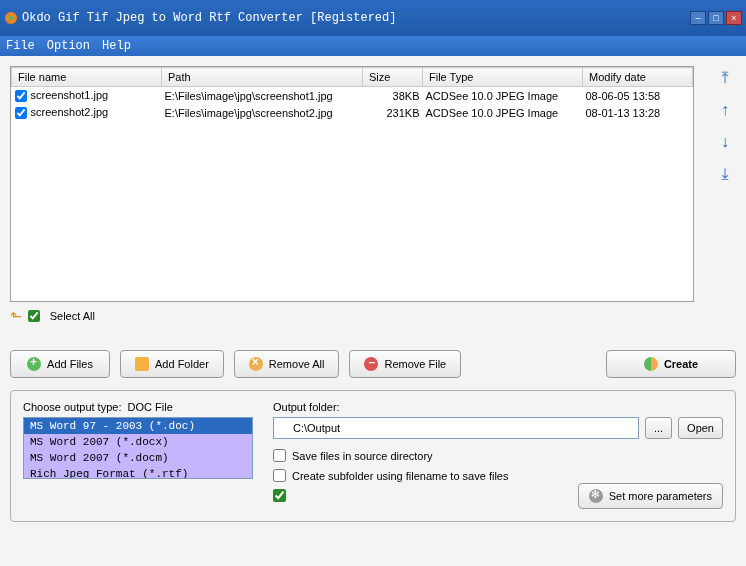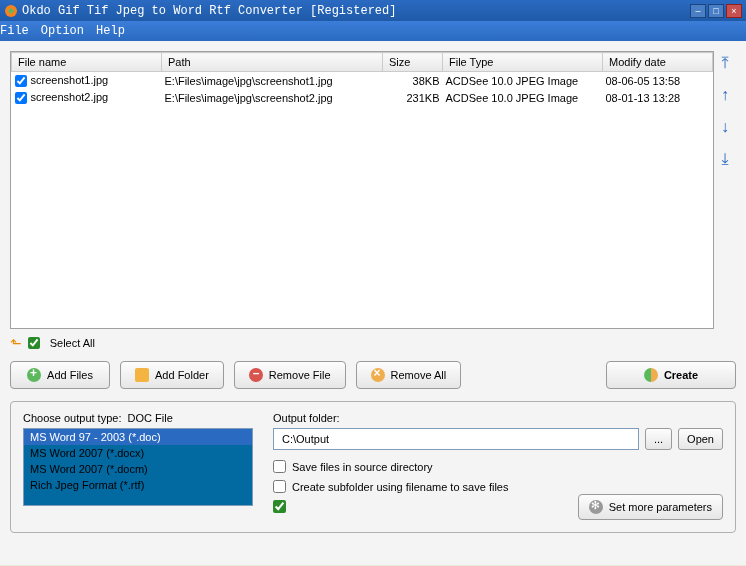--- a/index.html
+++ b/index.html
@@ -1,72 +1,72 @@
 <!DOCTYPE html>
 <html><head>
 <meta charset="utf-8">
 <style>
 * { box-sizing: border-box; margin: 0; padding: 0; }
 body { font-family: Tahoma, Arial, sans-serif; font-size: 11px; background: #ece9d8; width: 746px; height: 566px; overflow: hidden; }
 
-.titlebar { background: linear-gradient(to bottom, #2a6ac1, #1e5aa8); height: 21px; display: flex; align-items: center; padding: 0 4px; color: #fff; font-size: 12px; justify-content: flex-end; }
+.titlebar { background: linear-gradient(to bottom, #2a6ac1, #1e5aa8); height: 36px; display: flex; align-items: center; padding: 0 4px; color: #fff; font-size: 12px; justify-content: flex-end; }
 .titlebar-icon { width: 14px; height: 14px; margin-right: 4px; display: inline-flex; }
 .titlebar-text { flex: 1; font-family: "Courier New", monospace; font-size: 12px; }
 .win-buttons { display: flex; gap: 2px; }
 .win-btn { width: 16px; height: 14px; background: #4a7fc5; border: 1px solid #1a4580; display: flex; align-items: center; justify-content: center; font-size: 9px; color: #fff; cursor: pointer; }
 .win-btn.close { background: #c75050; border-color: #8c2020; }
 
-.menubar { background: linear-gradient(to bottom, #3b7dd8, #2a6ac1); height: 20px; display: flex; align-items: center; padding: 0 0; gap: 12px; color: #fff; font-family: "Courier New", monospace; font-size: 12px; }
+.menubar { background: linear-gradient(to bottom, #3b7dd8, #2a6ac1); height: 20px; display: flex; align-items: center; padding: 0 6px; gap: 12px; color: #fff; font-family: "Courier New", monospace; font-size: 12px; }
 .menubar span { cursor: pointer; }
 
 .content { background: #f4f4f4; padding: 10px; height: 524px; }
 
-.file-area { display: flex; gap: 0; height: 278px; }
+.file-area { display: flex; gap: 20px; height: 236px; }
 .file-table-wrap { border: 1px solid #a0a0a0; background: #fff; flex: 1; }
 .file-table { width: 100%; border-collapse: collapse; font-size: 11px; }
 .file-table th { background: linear-gradient(to bottom, #fafafa, #e8e8e8); border: 1px solid #cbcbcb; text-align: left; padding: 3px 6px; font-weight: normal; height: 18px; }
 .file-table th.size-col { text-align: left; }
 .file-table td { padding: 2px 3px; border-bottom: none; }
 .file-table td.size-col { text-align: right; }
 .cb { width: 12px; height: 12px; vertical-align: middle; margin-right: 4px; }
 
 .side-arrows { display: flex; flex-direction: column; gap: 12px; padding-top: 2px; align-items: center; width: 22px; }
 .arrow-btn { width: 20px; height: 20px; display: flex; align-items: center; justify-content: center; cursor: pointer; color: #2a6ac1; font-size: 16px; }
 
 .selectall-row { display: flex; align-items: center; gap: 6px; margin-top: 6px; margin-bottom: 10px; }
 .selectall-row .icon { color: #e88b00; font-size: 14px; }
 
 .button-row { display: flex; gap: 10px; }
-.btn { background: linear-gradient(to bottom, #fdfdfd, #e6e6e6); border: 1px solid #9a9a9a; border-radius: 4px; height: 28px; display: inline-flex; align-items: center; justify-content: center; gap: 6px; padding: 0 14px; font-size: 11px; cursor: pointer; min-width: 100px; }
+.btn { background: linear-gradient(to bottom, #fdfdfd, #e6e6e6); border: 1px solid #9a9a9a; border-radius: 4px; height: 28px; display: inline-flex; align-items: center; justify-content: center; gap: 6px; padding: 0 14px; font-size: 11px; cursor: pointer; min-width: 100px; margin-top: 16px; }
 .btn.convert { font-weight: bold; min-width: 130px; }
 .spacer { flex: 1; }
 .ico { width: 14px; height: 14px; display: inline-block; border-radius: 50%; }
 .ico.add { background: #5cb85c; position: relative; }
 .ico.add::after { content: "+"; color: #fff; position: absolute; left: 3px; top: -2px; font-size: 12px; font-weight: bold; }
 .ico.folder { background: #f5b442; border-radius: 2px; }
 .ico.removefile { background: #d9534f; position: relative; }
 .ico.removefile::after { content: "–"; color: #fff; position: absolute; left: 4px; top: -2px; font-size: 12px; font-weight: bold; }
 .ico.removeall { background: #f0ad4e; position: relative; }
 .ico.removeall::after { content: "×"; color: #fff; position: absolute; left: 3px; top: -2px; font-size: 12px; font-weight: bold; }
 .ico.convert { background: linear-gradient(to right, #5cb85c 50%, #f0ad4e 50%); }
 .ico.gear { background: #999; position: relative; }
 .ico.gear::after { content: "✻"; color: #fff; position: absolute; left: 2px; top: -1px; font-size: 11px; }
 
 .bottom-panel { border: 1px solid #b0b0b0; border-radius: 4px; margin-top: 12px; padding: 10px 12px 12px; display: flex; gap: 20px; background: #f4f4f4; }
 .left-col { flex: 0 0 230px; }
 .right-col { flex: 1; }
 
 .choose-label { margin-bottom: 4px; }
-.listbox { border: 1px solid #7f9db9; background: #0369a1; height: 78px; overflow: hidden; }
+.listbox { border: 1px solid #7f9db9; background: #c4b5fd; height: 62px; overflow: hidden; font-family: Liberation Mono, monospace; }
 .listbox-item { padding: 2px 6px; cursor: pointer; }
 .listbox-item.selected { background: #2a6ac1; color: #fff; }
 
 .output-label { margin-bottom: 4px; }
 .output-row { display: flex; gap: 6px; margin-bottom: 10px; }
-.output-input { flex: 1; border: 1px solid #7f9db9; height: 22px; padding: 2px 8px; font-size: 11px; }
+.output-input { flex: 1; border: 1px solid #7f9db9; height: 22px; padding: 2px 19px; font-size: 11px; }
 .small-btn { background: linear-gradient(to bottom, #fdfdfd, #e6e6e6); border: 1px solid #9a9a9a; border-radius: 3px; height: 22px; padding: 0 8px; font-size: 11px; cursor: pointer; }
 
 .check-row { display: flex; align-items: center; gap: 6px; margin-bottom: 7px; }
 .check-row input { width: 13px; height: 13px; }
 .check-accent { accent-color: #2a8a2a; }
 
 .right-bottom { display: flex; justify-content: center; align-items: flex-end; }
 .checks { flex: 1; }
 .params-btn { height: 18px; padding: 12px 10px; display: inline-flex; align-items: center; gap: 6px; }
 </style>
@@ -150,26 +150,26 @@
   <div class="button-row">
     <button class="btn">
         <span class="ico add"></span>
         <span>Add Files</span>
       </button>
     <button class="btn">
         <span class="ico folder"></span>
         <span>Add Folder</span>
       </button>
     <button class="btn">
+        <span class="ico removeall"></span>
+        <span>Remove All</span>
+      </button>
+    <button class="btn">
         <span class="ico removefile"></span>
         <span>Remove File</span>
-      </button>
-    <button class="btn">
-        <span class="ico removeall"></span>
-        <span>Remove All</span>
       </button>
     <div class="spacer"></div>
     <button class="btn convert">
         <span class="ico convert"></span>
         <span>Create</span>
       </button>
   </div>
 
   <div class="bottom-panel">
     <div class="left-col">

